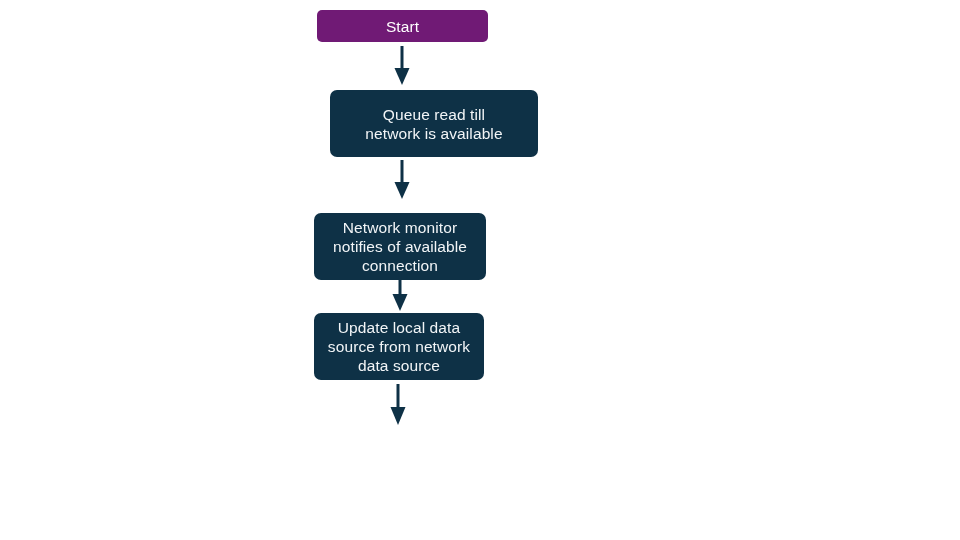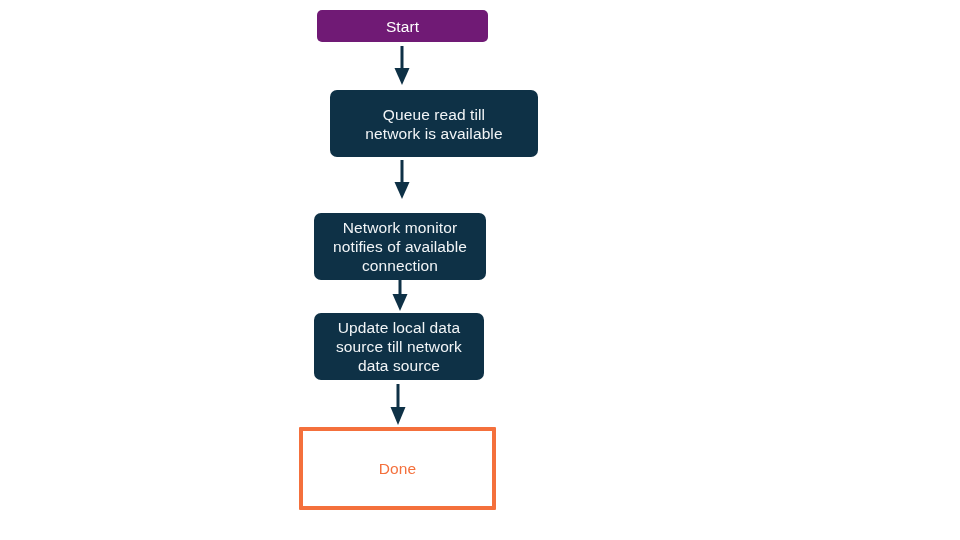--- a/index.html
+++ b/index.html
@@ -110,26 +110,23 @@
 connection</span>
   </div>
 
   <svg class="arrow" style="left:386px; top:272px;" width="28" height="40">
     <line x1="14" y1="0" x2="14" y2="24" stroke="#0E3146" stroke-width="3"></line>
     <polygon points="6.5,22 21.5,22 14,39" fill="#0E3146"></polygon>
   </svg>
 
   <div class="node node-process node-p3">
     <span class="node-label">Update local data
-source till network
+source from network
 data source</span>
   </div>
 
   <svg class="arrow" style="left:384px; top:384px;" width="28" height="42">
     <line x1="14" y1="0" x2="14" y2="25" stroke="#0E3146" stroke-width="3"></line>
     <polygon points="6.5,23 21.5,23 14,41" fill="#0E3146"></polygon>
   </svg>
 
-  <div class="node node-done">
-    <span class="node-label">Done</span>
-  </div>
 
 </div>
 
 </body></html>

